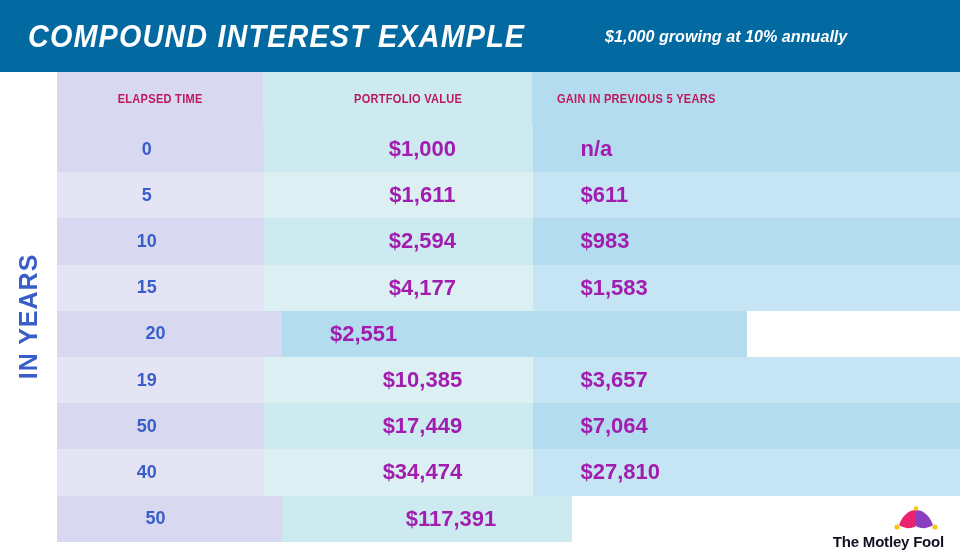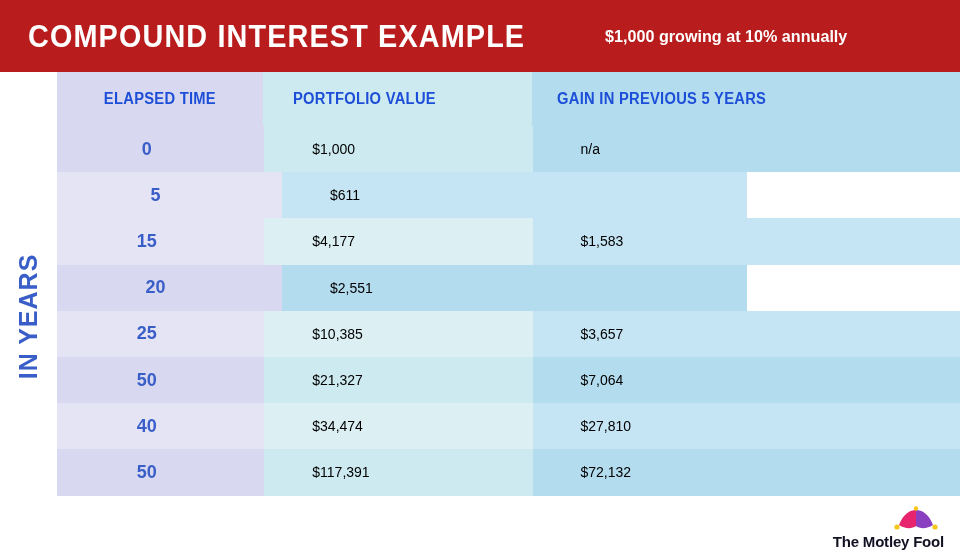--- a/index.html
+++ b/index.html
@@ -20,25 +20,26 @@
     background: #ffffff;
   }
 
   
   .header-band {
     position: absolute;
     left: 0;
     top: 0;
     width: 960px;
     height: 72px;
-    background: #b91c1c;
+    background: #0369a1;
     display: flex;
     align-items: center;
     padding-left: 28px;
     box-sizing: border-box;
+    font-style: italic;
   }
   .header-title {
     color: #ffffff;
     font-size: 31px;
     font-weight: bold;
     letter-spacing: 1.2px;
     line-height: 1;
     white-space: nowrap;
     transform: scaleX(0.93);
     transform-origin: left center;
@@ -108,30 +109,30 @@
     width: 290px;
     padding-left: 48px;
   }
   .col-gain {
     width: 465px;
     padding-left: 48px;
   }
 
   
   .col-time   { background: #d8d9f0; }
-  .col-value  { background: #cdeaf0; }
+  .col-value  { background: #cdeaf0; justify-content: center; }
   .col-gain   { background: #b3dcef; }
   
   .row.alt .col-time  { background: #e4e4f5; }
   .row.alt .col-value { background: #dcf0f4; }
   .row.alt .col-gain  { background: #c6e5f4; }
 
   .header-row .cell {
-    color: #1d4ed8;
-    font-size: 16px;
+    color: #be185d;
+    font-size: 12px;
     font-weight: bold;
     letter-spacing: 0.3px;
   }
   .header-row .col-time {
     justify-content: center;
     padding-right: 0;
   }
   .header-row .col-value {
     padding-left: 30px;
   }
@@ -145,23 +146,23 @@
   .header-row .col-time .header-label {
     transform-origin: center center;
   }
 
   .cell-time {
     color: #3a5ec8;
     font-size: 18px;
     font-weight: bold;
   }
   .cell-value, .cell-gain {
-    color: #000000;
-    font-size: 14px;
-    font-weight: normal;
+    color: #a21caf;
+    font-size: 22px;
+    font-weight: bold;
   }
 
   
   .logo {
     position: absolute;
     right: 14px;
     bottom: 10px;
     width: 118px;
     height: 44px;
   }
@@ -220,25 +221,39 @@
         </div>
       <div class="cell col-gain">
           <span class="cell-gain">n/a</span>
         </div>
     </div>
 
     <div class="row alt">
       <div class="cell col-time">
           <span class="cell-time">5</span>
         </div>
+      <div class="cell col-value">
+          <span class="cell-value">$1,611</span>
+        </div>
       <div class="cell col-gain">
           <span class="cell-gain">$611</span>
         </div>
     </div>
 
+    <div class="row">
+      <div class="cell col-time">
+          <span class="cell-time">10</span>
+        </div>
+      <div class="cell col-value">
+          <span class="cell-value">$2,594</span>
+        </div>
+      <div class="cell col-gain">
+          <span class="cell-gain">$983</span>
+        </div>
+    </div>
 
     <div class="row alt">
       <div class="cell col-time">
           <span class="cell-time">15</span>
         </div>
       <div class="cell col-value">
           <span class="cell-value">$4,177</span>
         </div>
       <div class="cell col-gain">
           <span class="cell-gain">$1,583</span>
@@ -249,36 +264,36 @@
       <div class="cell col-time">
           <span class="cell-time">20</span>
         </div>
       <div class="cell col-gain">
           <span class="cell-gain">$2,551</span>
         </div>
     </div>
 
     <div class="row alt">
       <div class="cell col-time">
-          <span class="cell-time">25</span>
+          <span class="cell-time">19</span>
         </div>
       <div class="cell col-value">
           <span class="cell-value">$10,385</span>
         </div>
       <div class="cell col-gain">
           <span class="cell-gain">$3,657</span>
         </div>
     </div>
 
     <div class="row">
       <div class="cell col-time">
           <span class="cell-time">50</span>
         </div>
       <div class="cell col-value">
-          <span class="cell-value">$21,327</span>
+          <span class="cell-value">$17,449</span>
         </div>
       <div class="cell col-gain">
           <span class="cell-gain">$7,064</span>
         </div>
     </div>
 
     <div class="row alt">
       <div class="cell col-time">
           <span class="cell-time">40</span>
         </div>
@@ -289,23 +304,20 @@
           <span class="cell-gain">$27,810</span>
         </div>
     </div>
 
     <div class="row">
       <div class="cell col-time">
           <span class="cell-time">50</span>
         </div>
       <div class="cell col-value">
           <span class="cell-value">$117,391</span>
-        </div>
-      <div class="cell col-gain">
-          <span class="cell-gain">$72,132</span>
         </div>
     </div>
 
   </div>
 
   <div class="logo">
     <svg class="logo-hat" viewBox="0 0 56 26">
       <path d="M28 4 C22 4, 15 8, 11 19 C17 23, 24 23, 28 20 Z" fill="#e8246e"></path>
       <path d="M28 4 C34 4, 41 8, 45 19 C39 23, 32 23, 28 20 Z" fill="#8a3fc0"></path>
       <circle cx="9" cy="21" r="2.6" fill="#f5c518"></circle>

